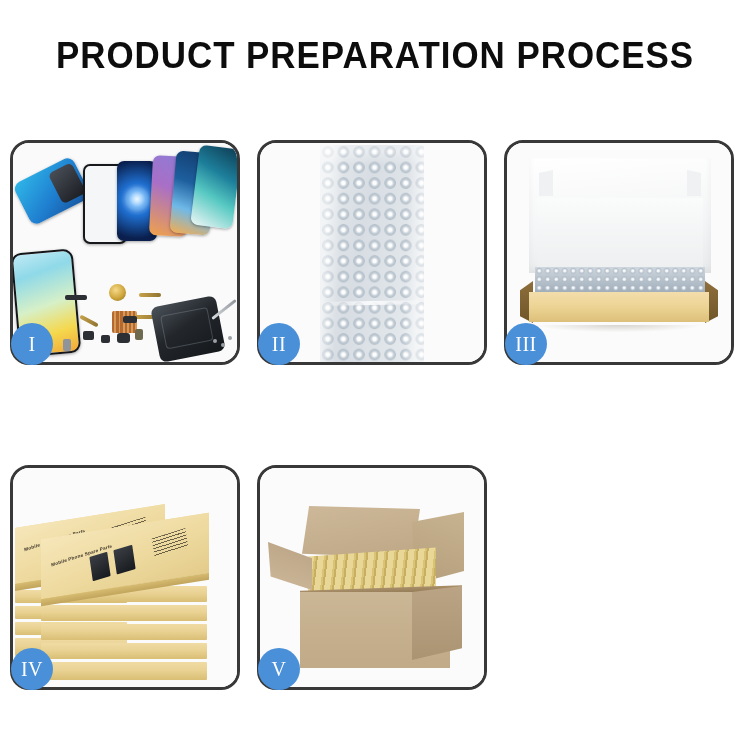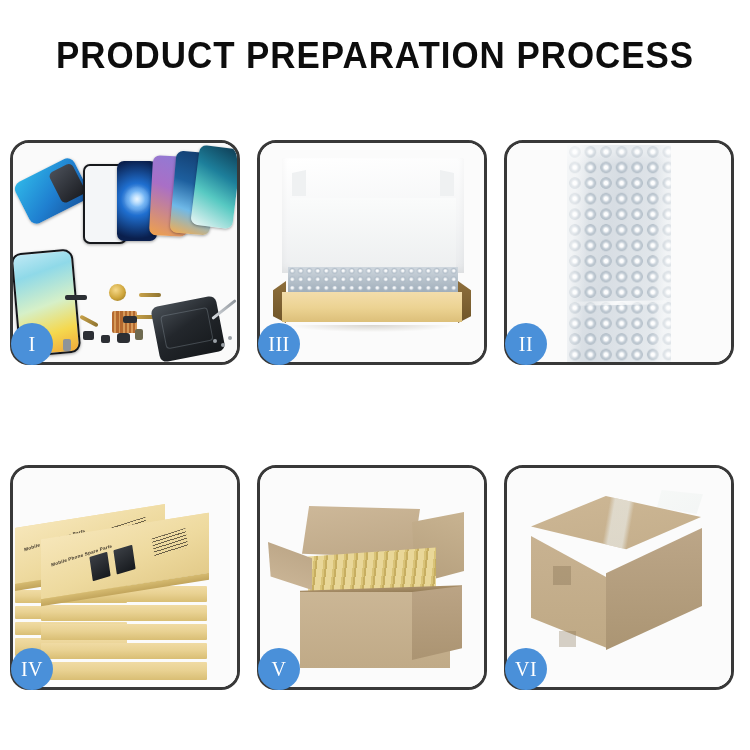--- a/index.html
+++ b/index.html
@@ -414,44 +414,44 @@
       <div class="part screw" style="left:200px;top:196px;"></div>
       <div class="part screw" style="left:208px;top:200px;"></div>
       <div class="part screw" style="left:215px;top:193px;"></div>
       <div class="part" style="left:50px;top:196px;width:8px;height:12px;background:#8e949a;border-radius:2px;"></div>
     </div>
     <div class="badge">I</div>
   </div>
 
   <div class="panel">
     <div class="panel-photo">
+      <div class="bubble-pouch"></div>
+      <div class="pouch-seam" style="left:64px;right:64px;"></div>
+    </div>
+    <div class="badge">II</div>
+  </div>
+
+  <div class="panel">
+    <div class="panel-photo">
       <div class="b3-lid">
         <div class="b3-lid-tab-l"></div>
         <div class="b3-lid-tab-r"></div>
       </div>
       <div class="b3-inner"></div>
       <div class="b3-bubbles"></div>
       <div class="b3-tray-left"></div>
       <div class="b3-tray-right"></div>
       <div class="b3-tray-front"></div>
       <div class="b3-shadow"></div>
     </div>
     <div class="badge">III</div>
   </div>
 
   <div class="panel">
     <div class="panel-photo">
-      <div class="bubble-pouch"></div>
-      <div class="pouch-seam" style="left:64px;right:64px;"></div>
-    </div>
-    <div class="badge">II</div>
-  </div>
-
-  <div class="panel">
-    <div class="panel-photo">
       <div class="stack">
 
         <div class="ybox" style="left:2px;top:106px;width:112px;height:13px;"></div>
         <div class="ybox" style="left:2px;top:122px;width:112px;height:13px;"></div>
         <div class="ybox" style="left:2px;top:138px;width:112px;height:13px;"></div>
         <div class="ybox" style="left:2px;top:154px;width:112px;height:13px;"></div>
         <div class="ybox" style="left:2px;top:170px;width:112px;height:18px;"></div>
 
         <div class="ybox" style="left:2px;top:48px;width:150px;height:56px;transform:skewY(-9deg);">
           <div class="top"></div>
@@ -488,26 +488,14 @@
       <div class="v-flap-right"></div>
       <div class="v-contents"></div>
       <div class="v-flap-left"></div>
       <div class="v-rim"></div>
       <div class="v-body"></div>
       <div class="v-body-right"></div>
     </div>
     <div class="badge">V</div>
   </div>
 
-  <div class="panel">
-    <div class="panel-photo">
-      <div class="vi-tape-tail"></div>
-      <div class="vi-top"></div>
-      <div class="vi-tape"></div>
-      <div class="vi-front"></div>
-      <div class="vi-right"></div>
-      <div class="vi-tab-a"></div>
-      <div class="vi-tab-b"></div>
-    </div>
-    <div class="badge">VI</div>
-  </div>
 
 </div>
 
 </body></html>

